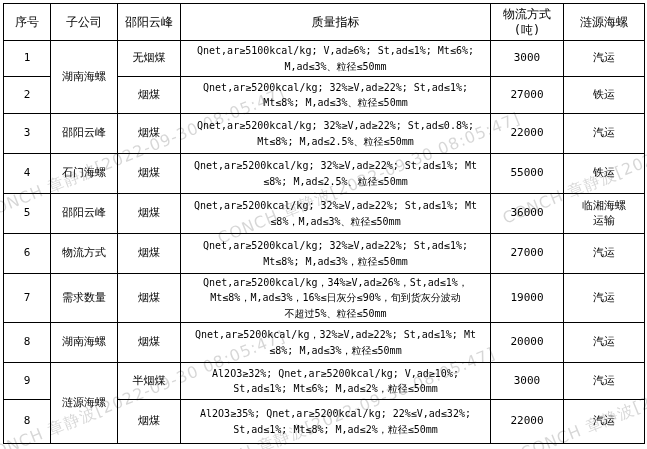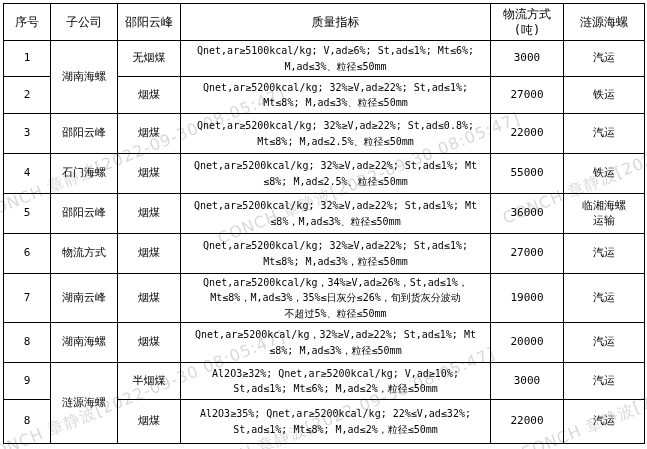--- a/index.html
+++ b/index.html
@@ -120,24 +120,24 @@
       <td>6</td>
       <td>物流方式</td>
       <td>烟煤</td>
       <td class="quality">Qnet,ar≥5200kcal/kg; 32%≥V,ad≥22%; St,ad≤1%;
 Mt≤8%; M,ad≤3%，粒径≤50mm</td>
       <td>27000</td>
       <td>汽运</td>
     </tr>
     <tr>
       <td>7</td>
-      <td>湖南云峰</td>
+      <td>需求数量</td>
       <td>烟煤</td>
       <td class="quality">Qnet,ar≥5200kcal/kg，34%≥V,ad≥26%，St,ad≤1%，
-Mt≤8%，M,ad≤3%，35%≤日灰分≤26%，旬到货灰分波动
+Mt≤8%，M,ad≤3%，16%≤日灰分≤90%，旬到货灰分波动
 不超过5%、粒径≤50mm</td>
       <td>19000</td>
       <td>汽运</td>
     </tr>
     <tr>
       <td>8</td>
       <td>湖南海螺</td>
       <td>烟煤</td>
       <td class="quality">Qnet,ar≥5200kcal/kg，32%≥V,ad≥22%; St,ad≤1%; Mt
 ≤8%; M,ad≤3%，粒径≤50mm</td>

